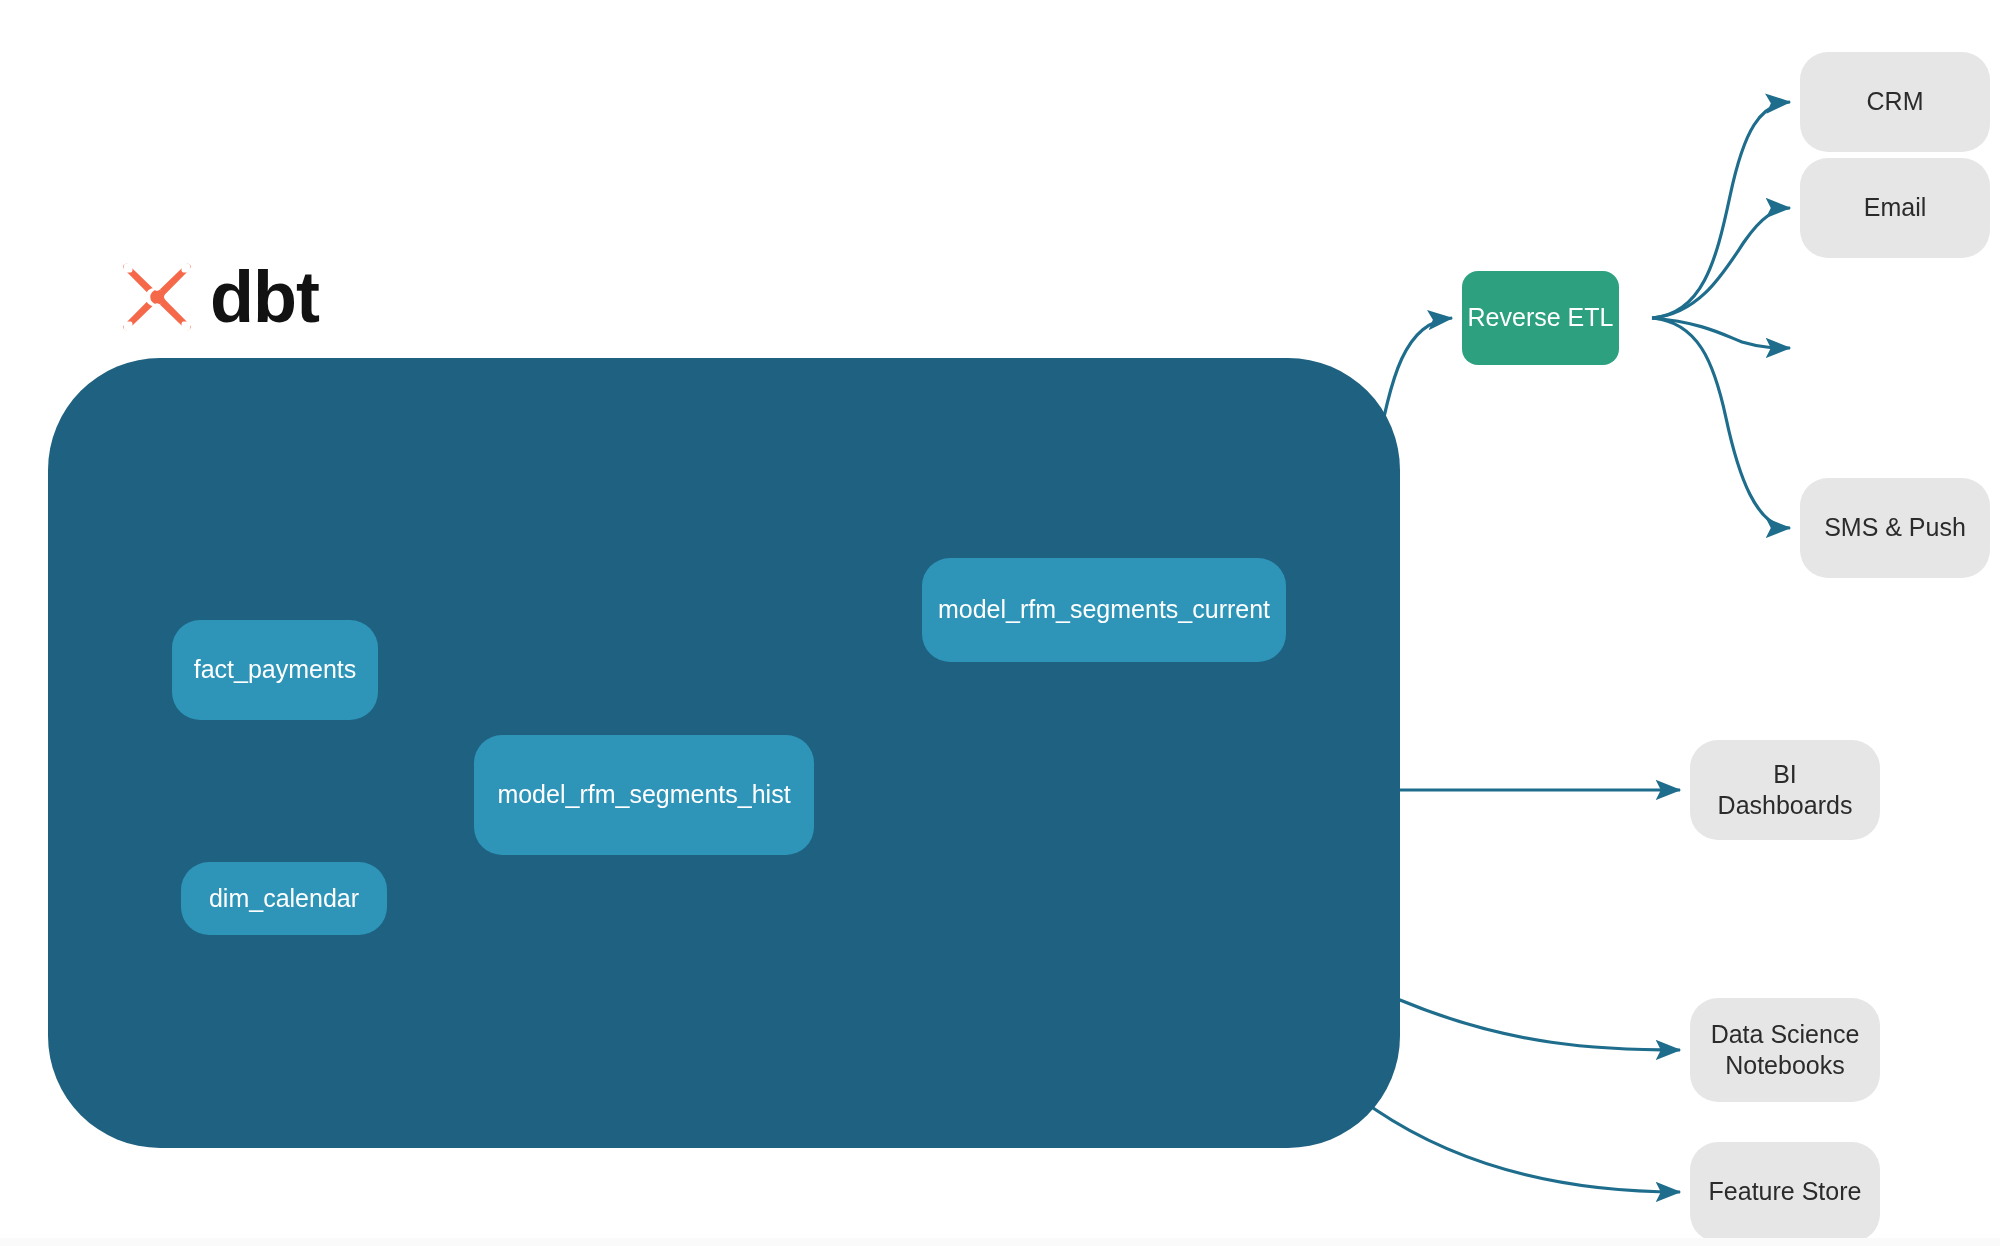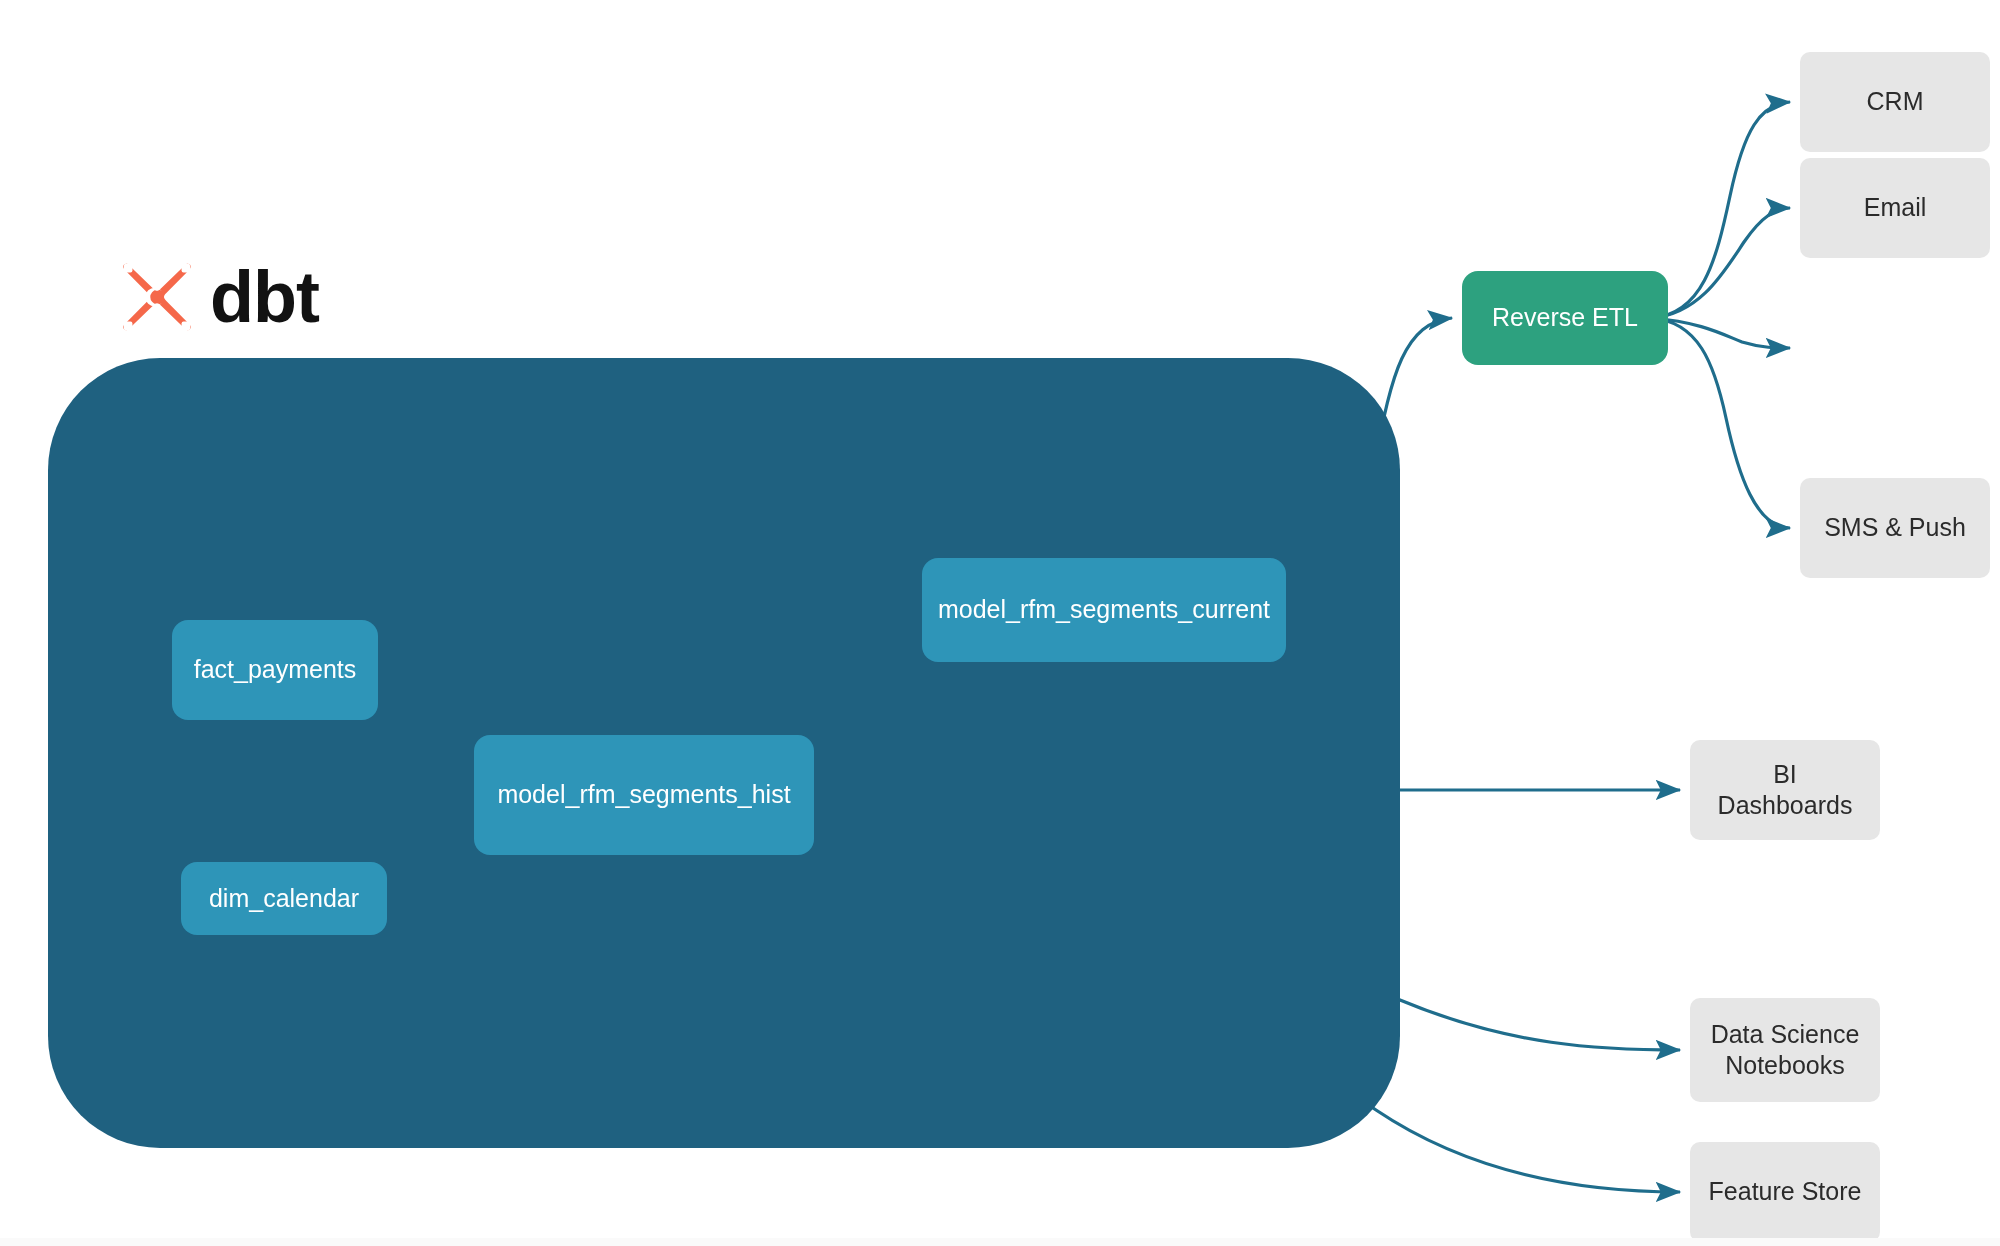--- a/index.html
+++ b/index.html
@@ -65,44 +65,44 @@
     display: flex;
     align-items: center;
     justify-content: center;
     box-sizing: border-box;
     text-align: center;
     line-height: 1.25;
   }
   .node-model {
     background: #2e95b8;
     color: #ffffff;
-    border-radius: 16px;
+    border-radius: 28px;
     font-size: 25px;
     padding: 13px 20px;
   }
   .node-etl {
     background: #2da17f;
     color: #ffffff;
     border-radius: 16px;
     font-size: 25px;
   }
   .node-dest {
     background: #e6e6e6;
     color: #2b2b2b;
-    border-radius: 10px;
+    border-radius: 28px;
     font-size: 25px;
     padding: 0 14px;
   }
 
   
   #node-fact-payments      { left: 172px;  top: 620px;  width: 206px; height: 100px; }
   #node-dim-calendar       { left: 181px;  top: 862px;  width: 206px; height: 73px; }
   #node-rfm-hist           { left: 474px;  top: 735px;  width: 340px; height: 120px; }
   #node-rfm-current        { left: 922px;  top: 558px;  width: 364px; height: 104px; }
-  #node-reverse-etl        { left: 1462px; top: 271px;  width: 206px; height: 94px;  }
+  #node-reverse-etl        { left: 1462px; top: 271px;  width: 157px; height: 94px;  }
   #node-crm                { left: 1800px; top: 52px;   width: 190px; height: 100px; }
   #node-email              { left: 1800px; top: 158px;  width: 190px; height: 100px; }
   #node-advertising        { left: 1800px; top: 297px;  width: 190px; height: 100px; }
   #node-sms-push           { left: 1800px; top: 478px;  width: 190px; height: 100px; }
   #node-bi-dashboards      { left: 1690px; top: 740px;  width: 190px; height: 100px; }
   #node-ds-notebooks       { left: 1690px; top: 998px;  width: 190px; height: 104px; }
   #node-feature-store      { left: 1690px; top: 1142px; width: 190px; height: 100px; }
 
   .dest-multiline { white-space: pre-line; }
 

